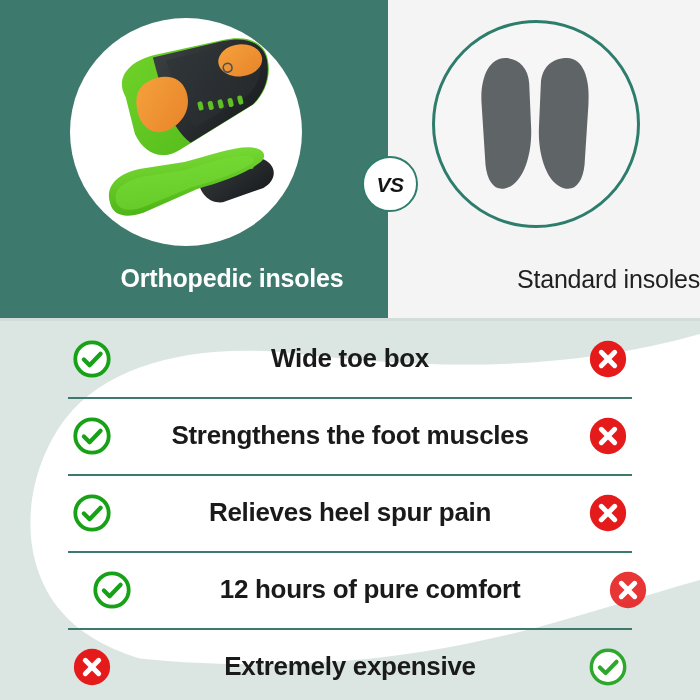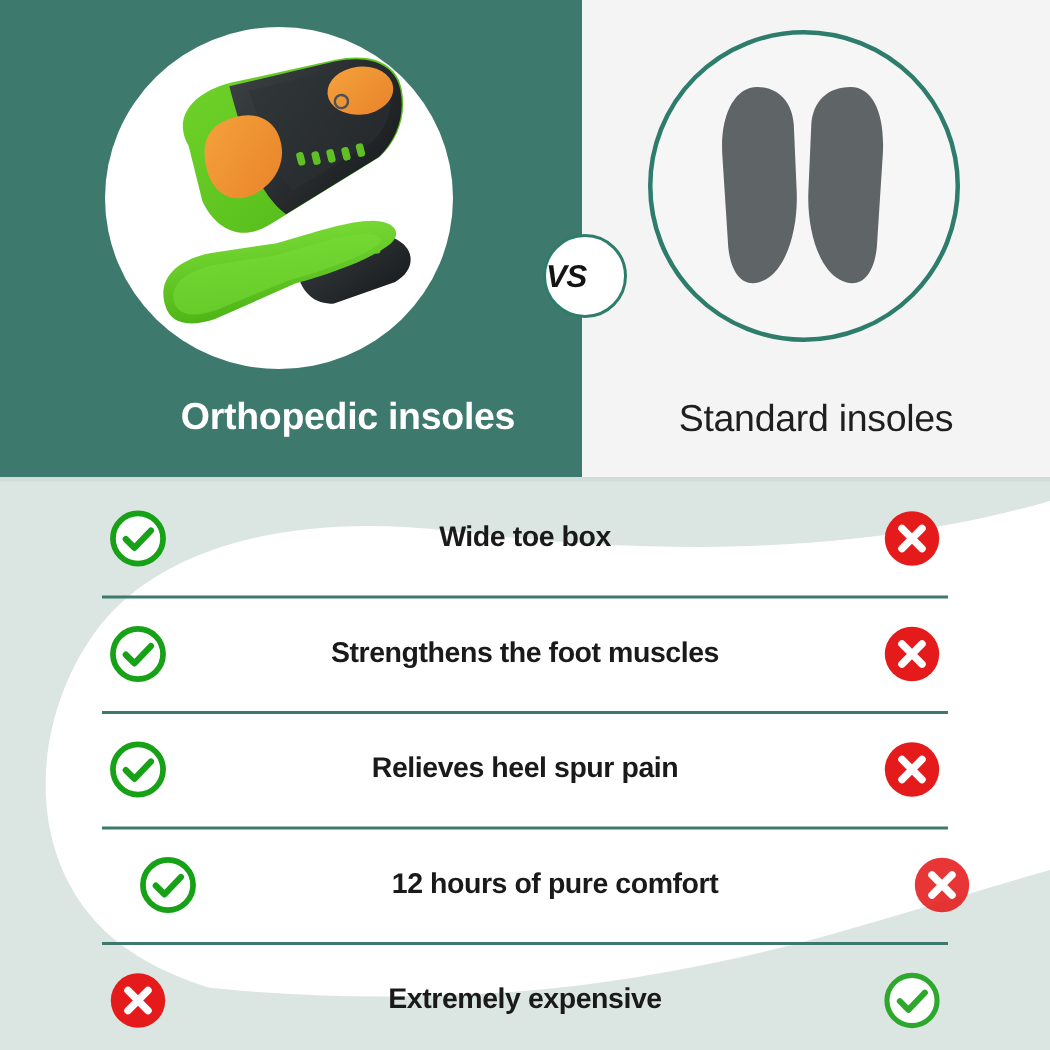--- a/index.html
+++ b/index.html
@@ -72,38 +72,39 @@
     color: #ffffff;
     font-size: 25px;
     font-weight: 700;
     letter-spacing: -0.2px;
     margin-left: 38px;
   }
   .label-right {
     position: absolute;
     left: 388px; top: 265px;
     width: 312px;
-    text-align: center;
+    text-align: right;
     color: #1f1f1f;
     font-size: 25px;
     font-weight: 400;
     letter-spacing: -0.2px;
   }
 
   
   .vs-badge {
     position: absolute;
     left: 362px; top: 156px;
     width: 56px; height: 56px;
     border-radius: 50%;
     background: #ffffff;
     border: 2.5px solid #2e7d6c;
     box-sizing: border-box;
     display: flex;
     align-items: center;
+    justify-content: center;
     z-index: 6;
   }
   .vs-badge span {
     font-size: 21px;
     font-weight: 800;
     font-style: italic;
     color: #141414;
     letter-spacing: -0.5px;
     line-height: 1;
   }
@@ -161,21 +162,21 @@
     display: flex;
     align-items: center;
     justify-content: center;
     flex: none;
   }
   .cell-icon.left  { margin-left: 32px; }
   .cell-icon.right { margin-right: 32px; }
   .cell-text {
     flex: 1;
     text-align: center;
-    font-size: 19px;
+    font-size: 26px;
     font-weight: 700;
     color: #1a1a1a;
     letter-spacing: -0.3px;
   }
 
   .icon-wrap { width: 42px; height: 42px; display:block; }
   .icon-faded { opacity: 0.88; }
 
   
   .header-shadow {

